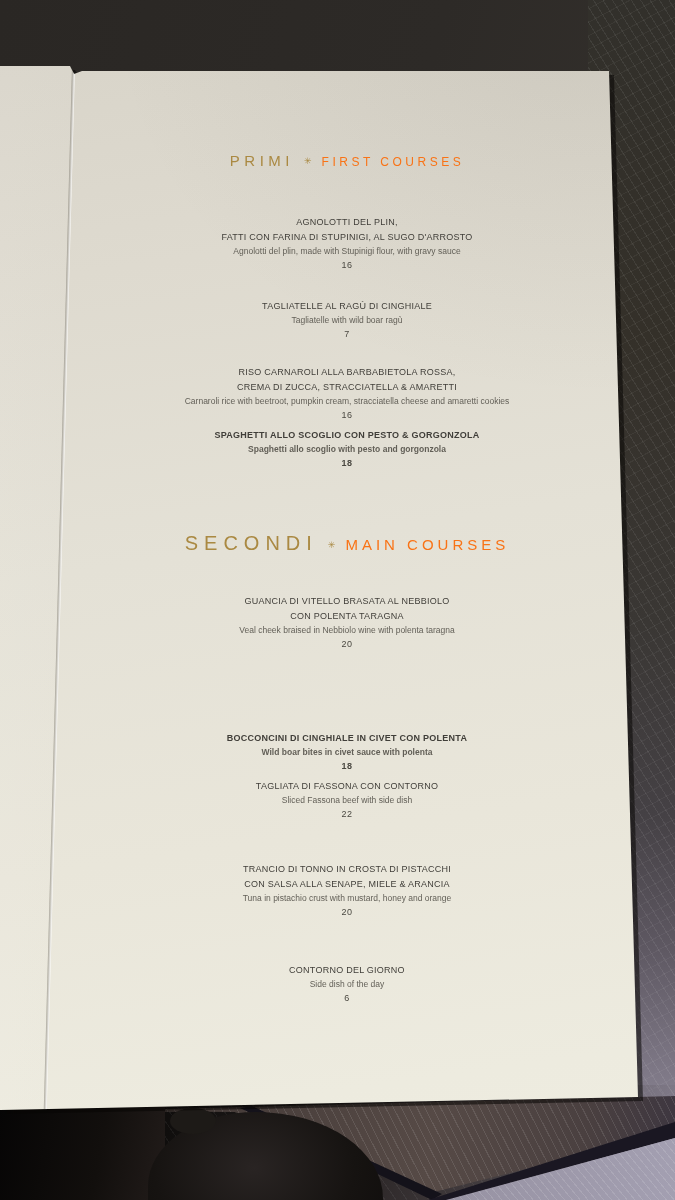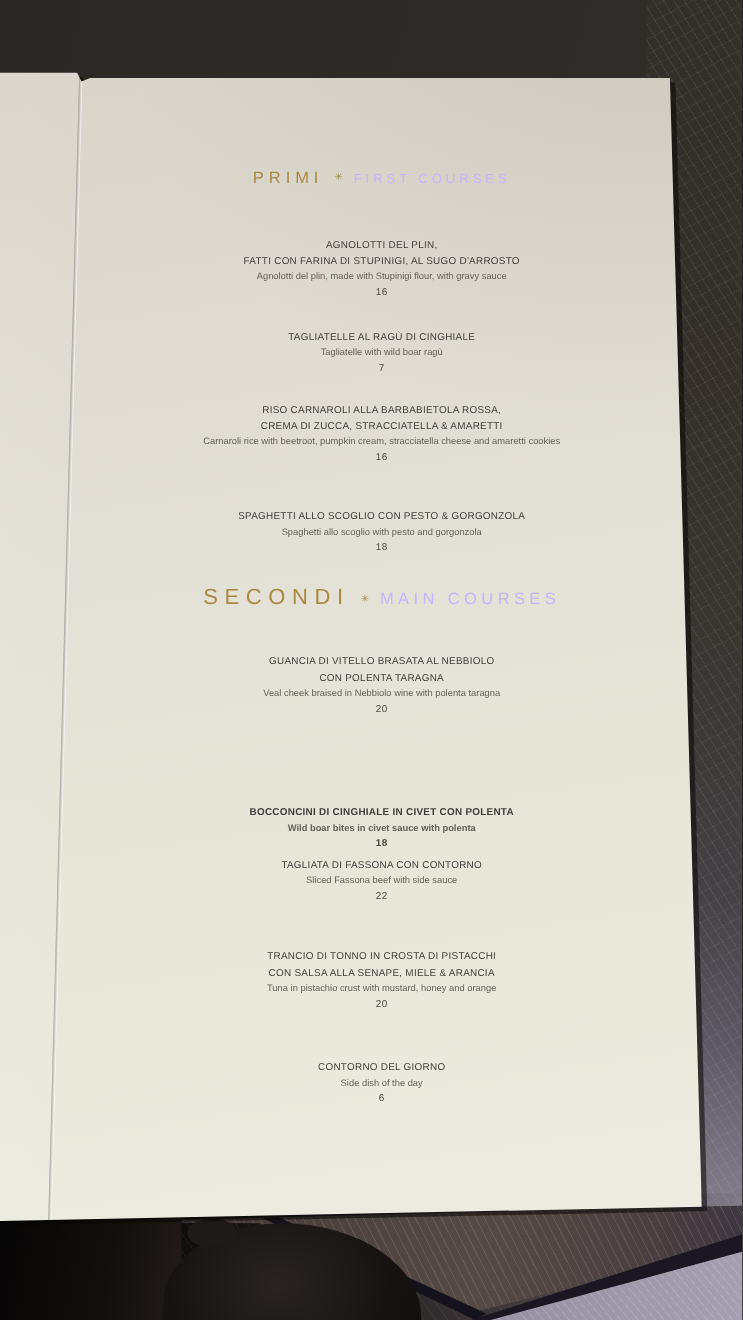--- a/index.html
+++ b/index.html
@@ -88,29 +88,29 @@
   .crease-line{
     position:absolute;left:72px;top:66px;width:3px;height:1044px;
     transform-origin:50% 0;transform:rotate(1.55deg);
     background:linear-gradient(to right,rgba(95,90,78,0.45),rgba(255,255,255,0.85));
   }
   
   .menu-text{position:absolute;left:35px;top:0;width:624px;height:1200px;}
   .block{position:absolute;left:0;width:100%;text-align:center;}
   .sec-head{line-height:30px;white-space:nowrap;}
   .sec-head .t-it{color:#aa8942;letter-spacing:4.5px;font-size:15px;}
-  .sec-head .t-en{color:#c4b5fd;letter-spacing:3.5px;font-size:12px;}
+  .sec-head .t-en{color:#f97316;letter-spacing:3.5px;font-size:12px;}
   .sec-head .sep{color:#a8873f;font-size:9px;padding:0 10px;vertical-align:2px;}
   .sec-head--large .t-it{font-size:20px;letter-spacing:6px;}
   .sec-head--large .t-en{font-size:15px;letter-spacing:4px;}
   .b-h1{top:146px;}
   .b-i1{top:215px;}
   .b-i2{top:299px;}
   .b-i3{top:365px;}
-  .b-i4{top:462px;}
+  .b-i4{top:428px;font-weight:bold;}
   .b-h2{top:528px;}
   .b-i5{top:594px;}
   .b-i6{top:731px;font-weight:bold;}
   .b-i7{top:779px;}
   .b-i8{top:862px;}
   .b-i9{top:963px;}
   .item-name{
     font-size:9px;letter-spacing:0.25px;line-height:15px;color:#403e39;
     white-space:pre-line;
   }
@@ -183,21 +183,21 @@
     </div>
 
     <div class="block b-i6">
       <div class="item-name">BOCCONCINI DI CINGHIALE IN CIVET CON POLENTA</div>
       <div class="item-desc">Wild boar bites in civet sauce with polenta</div>
       <div class="item-price">18</div>
     </div>
 
     <div class="block b-i7">
       <div class="item-name">TAGLIATA DI FASSONA CON CONTORNO</div>
-      <div class="item-desc">Sliced Fassona beef with side sauce</div>
+      <div class="item-desc">Sliced Fassona beef with side dish</div>
       <div class="item-price">22</div>
     </div>
 
     <div class="block b-i8">
       <div class="item-name">TRANCIO DI TONNO IN CROSTA DI PISTACCHI
 CON SALSA ALLA SENAPE, MIELE &amp; ARANCIA</div>
       <div class="item-desc">Tuna in pistachio crust with mustard, honey and orange</div>
       <div class="item-price">20</div>
     </div>
 

